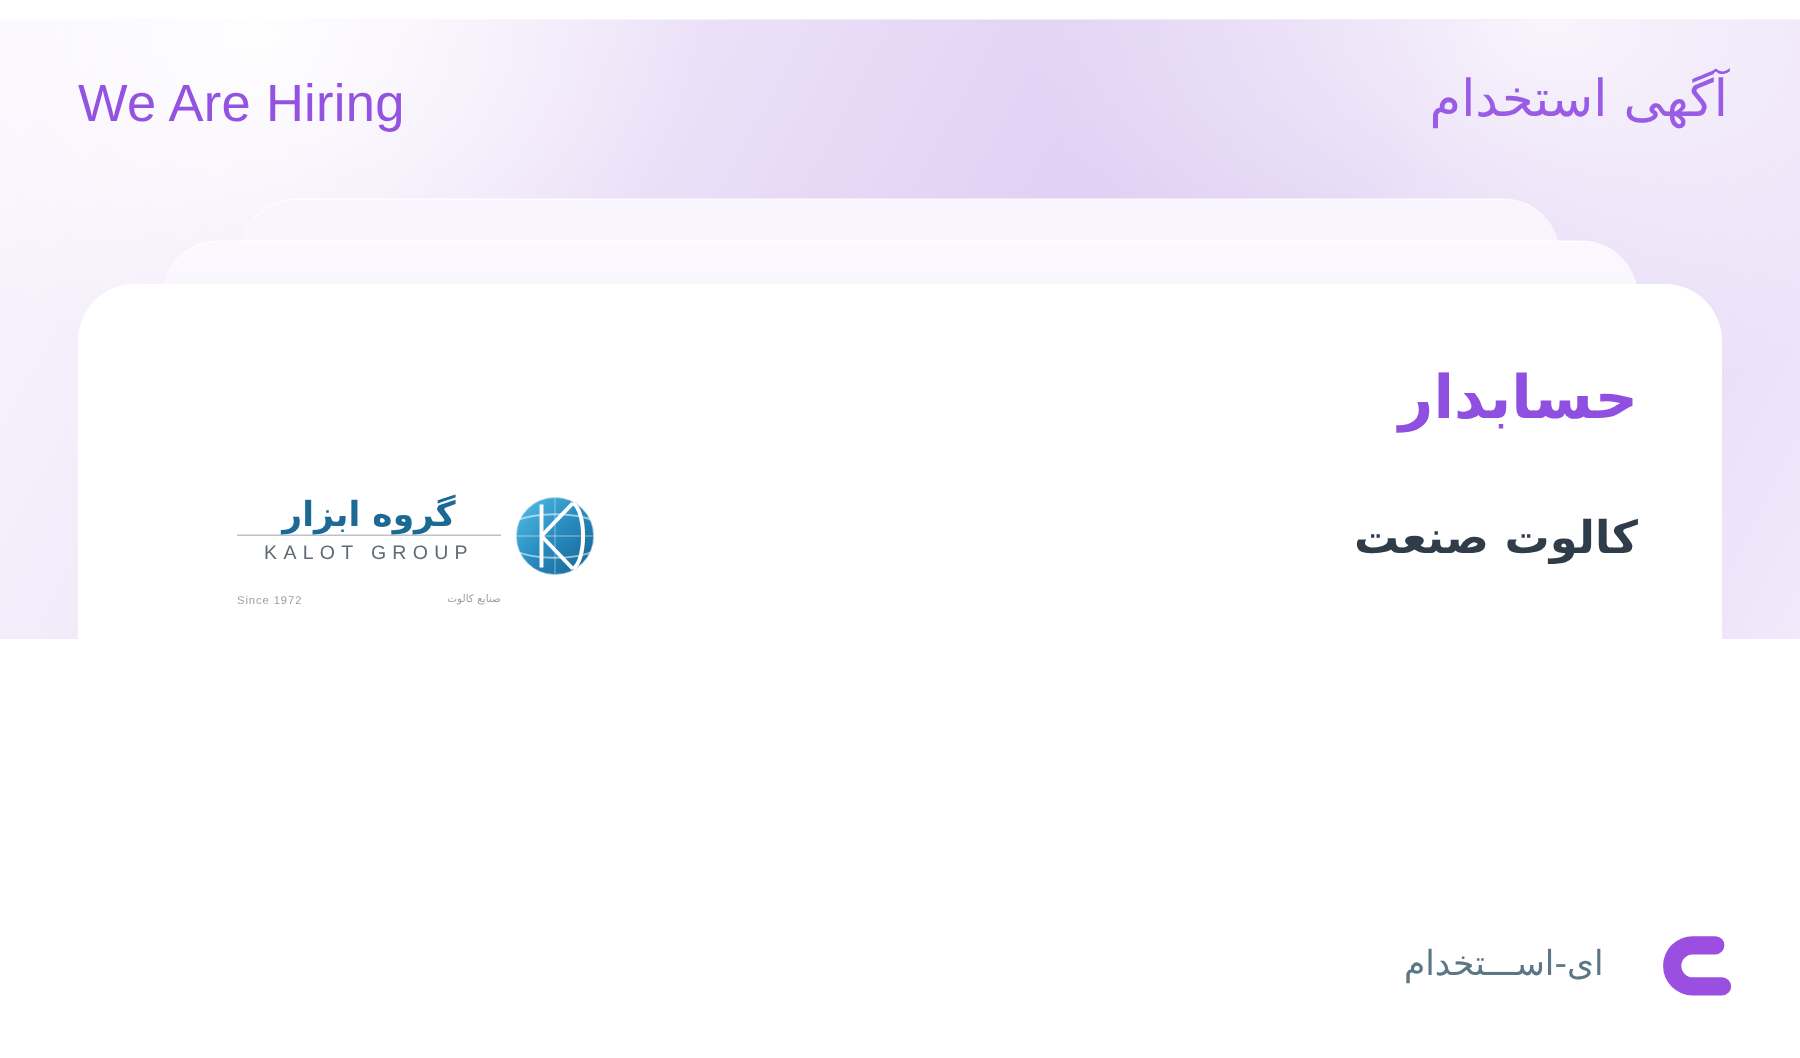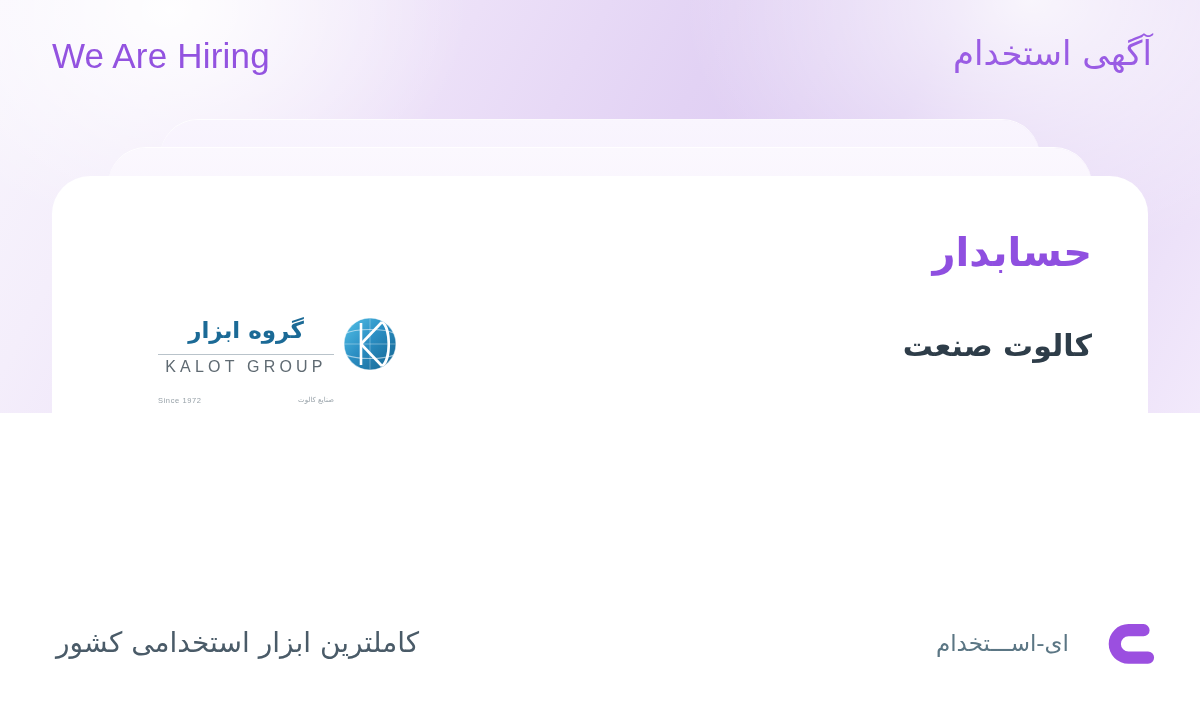--- a/index.html
+++ b/index.html
@@ -19,21 +19,21 @@
     position: relative;
     width: 1200px;
     height: 705px;
     overflow: hidden;
   }
 
   
   .stage {
     position: absolute;
     left: 0;
-    top: 0;
+    top: 13px;
     width: 1200px;
     height: 413px;
     background:
       linear-gradient(118deg,
         #f8f5fd 0%,
         #f4eefb 14%,
         #ece0f8 34%,
         #e2d2f4 52%,
         #dccaf2 68%,
         #e8dbf7 84%,
@@ -196,24 +196,24 @@
     font-family: "DejaVu Sans", sans-serif;
     font-size: 23px;
     font-weight: 700;
     color: #1b6a96;
     letter-spacing: 0px;
     line-height: 1.1;
     direction: rtl;
     white-space: nowrap;
   }
   .logo-en {
-    margin-top: 11px;
+    margin-top: 0;
     direction: ltr;
     font-family: "Liberation Sans", sans-serif;
-    font-size: 16px;
+    font-size: 13px;
     font-weight: 400;
     letter-spacing: 4.2px;
     color: #5f6a72;
     white-space: nowrap;
     border-top: 1px solid #b9c3ca;
     padding-top: 3px;
   }
   .logo-sub {
     position: relative;
     margin-top: 20px;
@@ -357,21 +357,20 @@
             <span class="logo-since">Since 1972</span>
             <span class="logo-fa-sub">صنایع کالوت</span>
           </div>
         </div>
       </div>
 
     </div>
   </div>
 
   <div class="footer">
-    <div class="footer-tagline">کاملترین ابزار استخدامی کشور</div>
 
     <div class="footer-brand">
       <span class="brand-mark">
         <svg viewBox="0 0 58 58" width="58" height="58" aria-hidden="true">
           <path d="M50 36.5 H30.5 a7.6 7.6 0 1 1 0-15.2 H45.5
                    a6.1 6.1 0 0 0 0-12.2 H30.5
                    a19.8 19.8 0 1 0 0 39.6 H50
                    a6.1 6.1 0 0 0 0-12.2 Z" fill="#9b4fe0"></path>
         </svg>
       </span>

